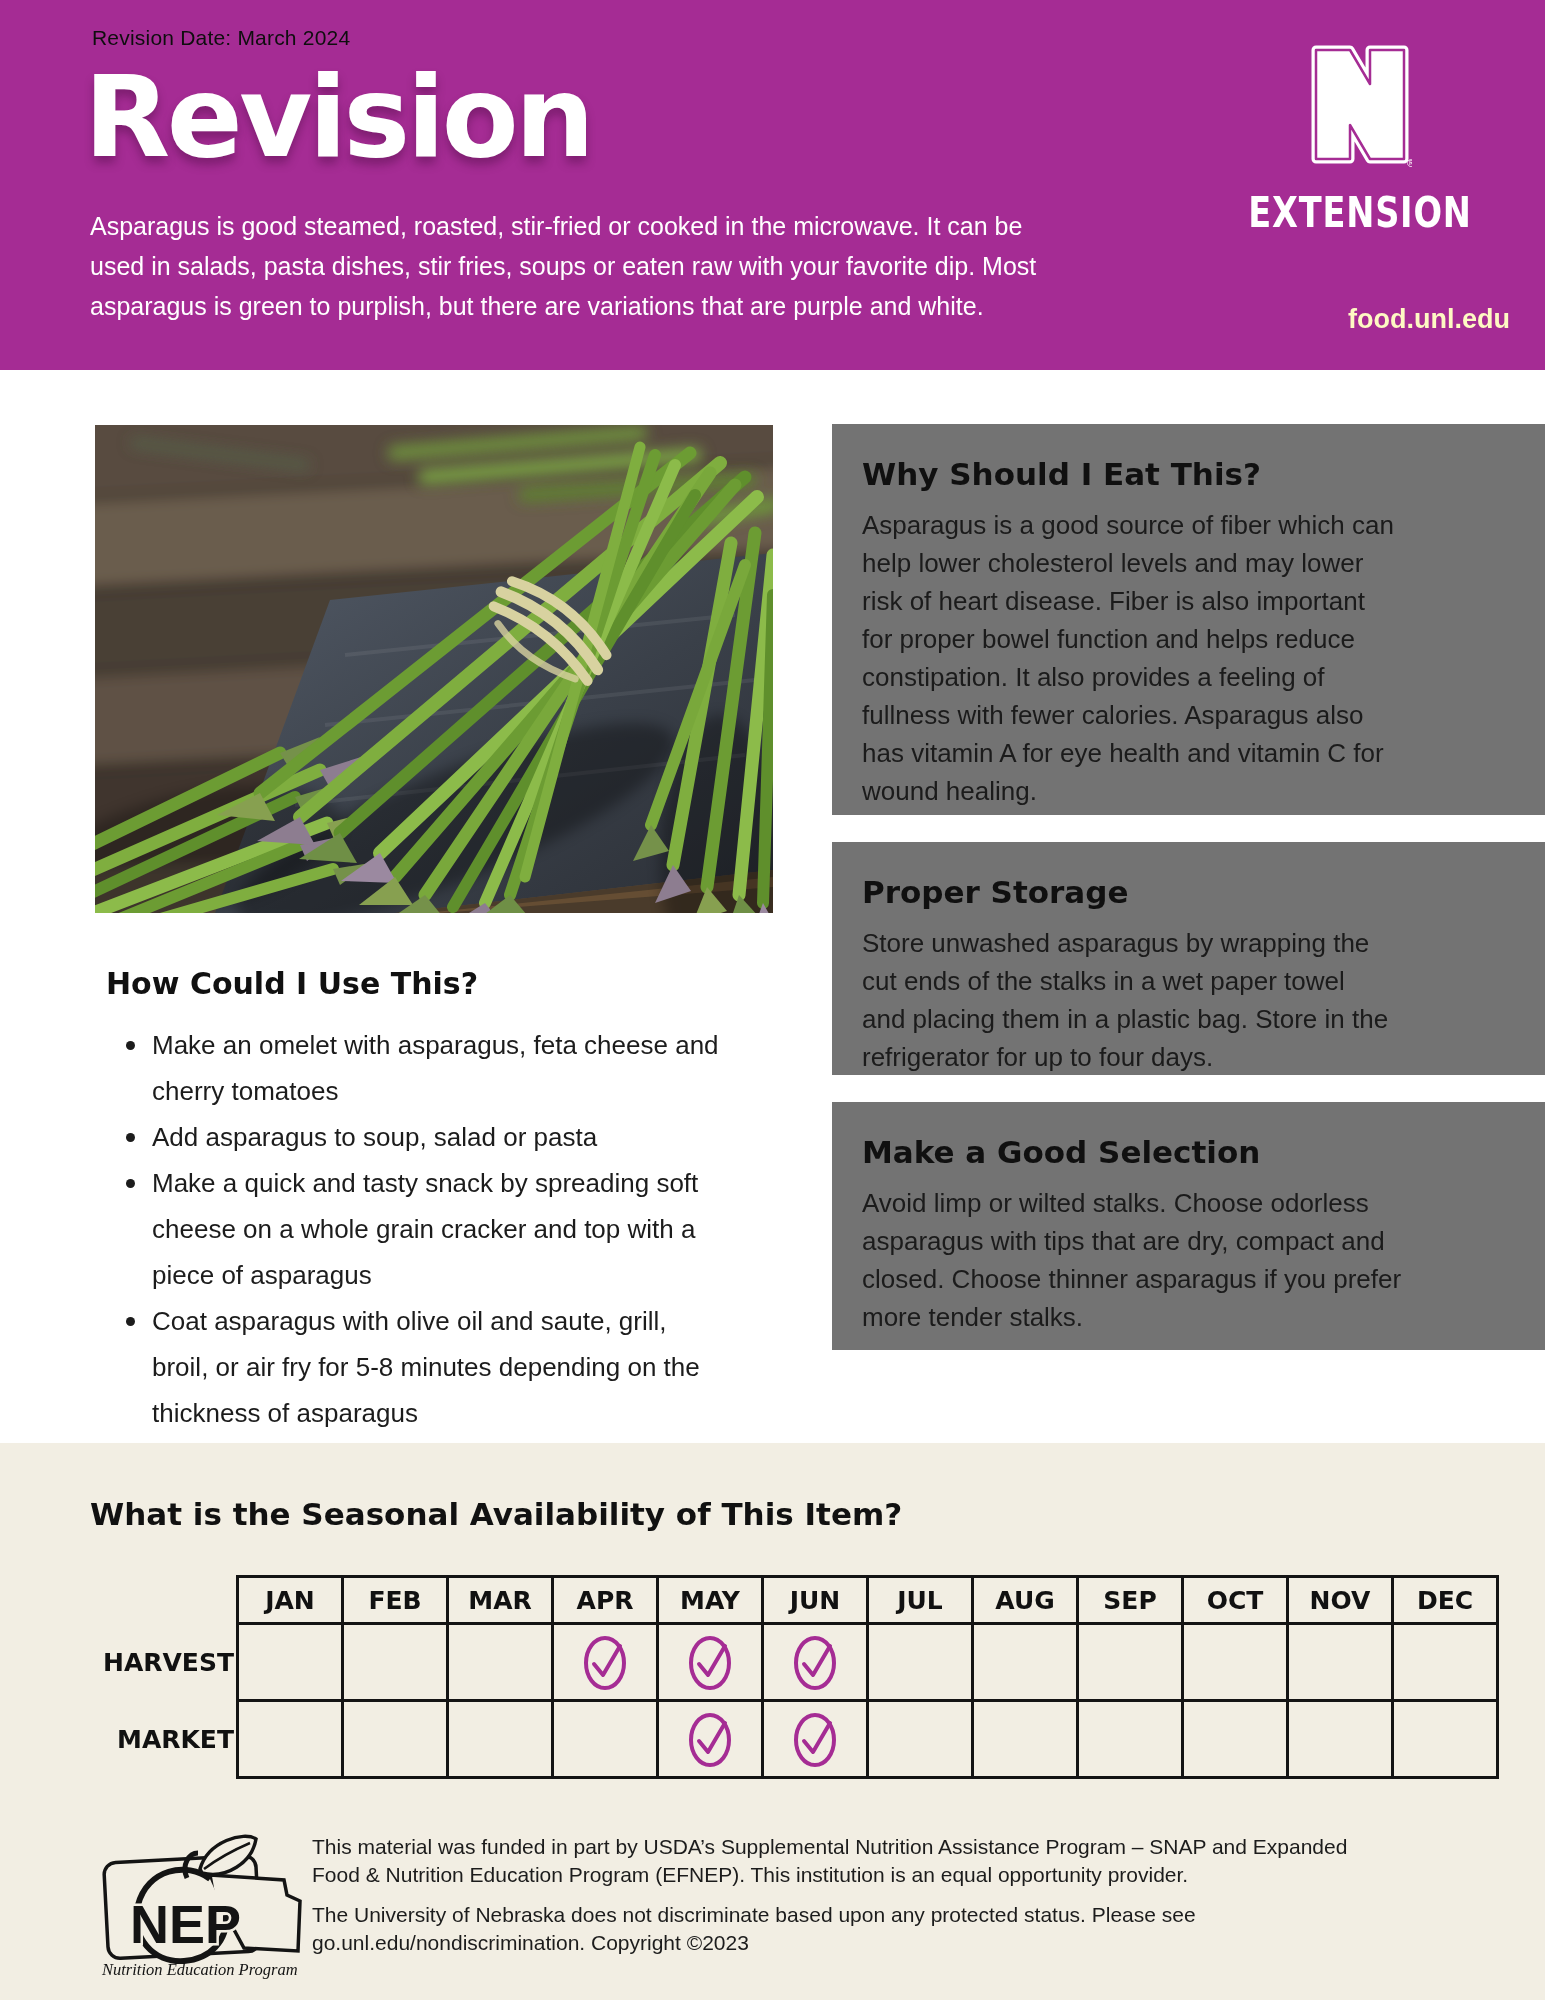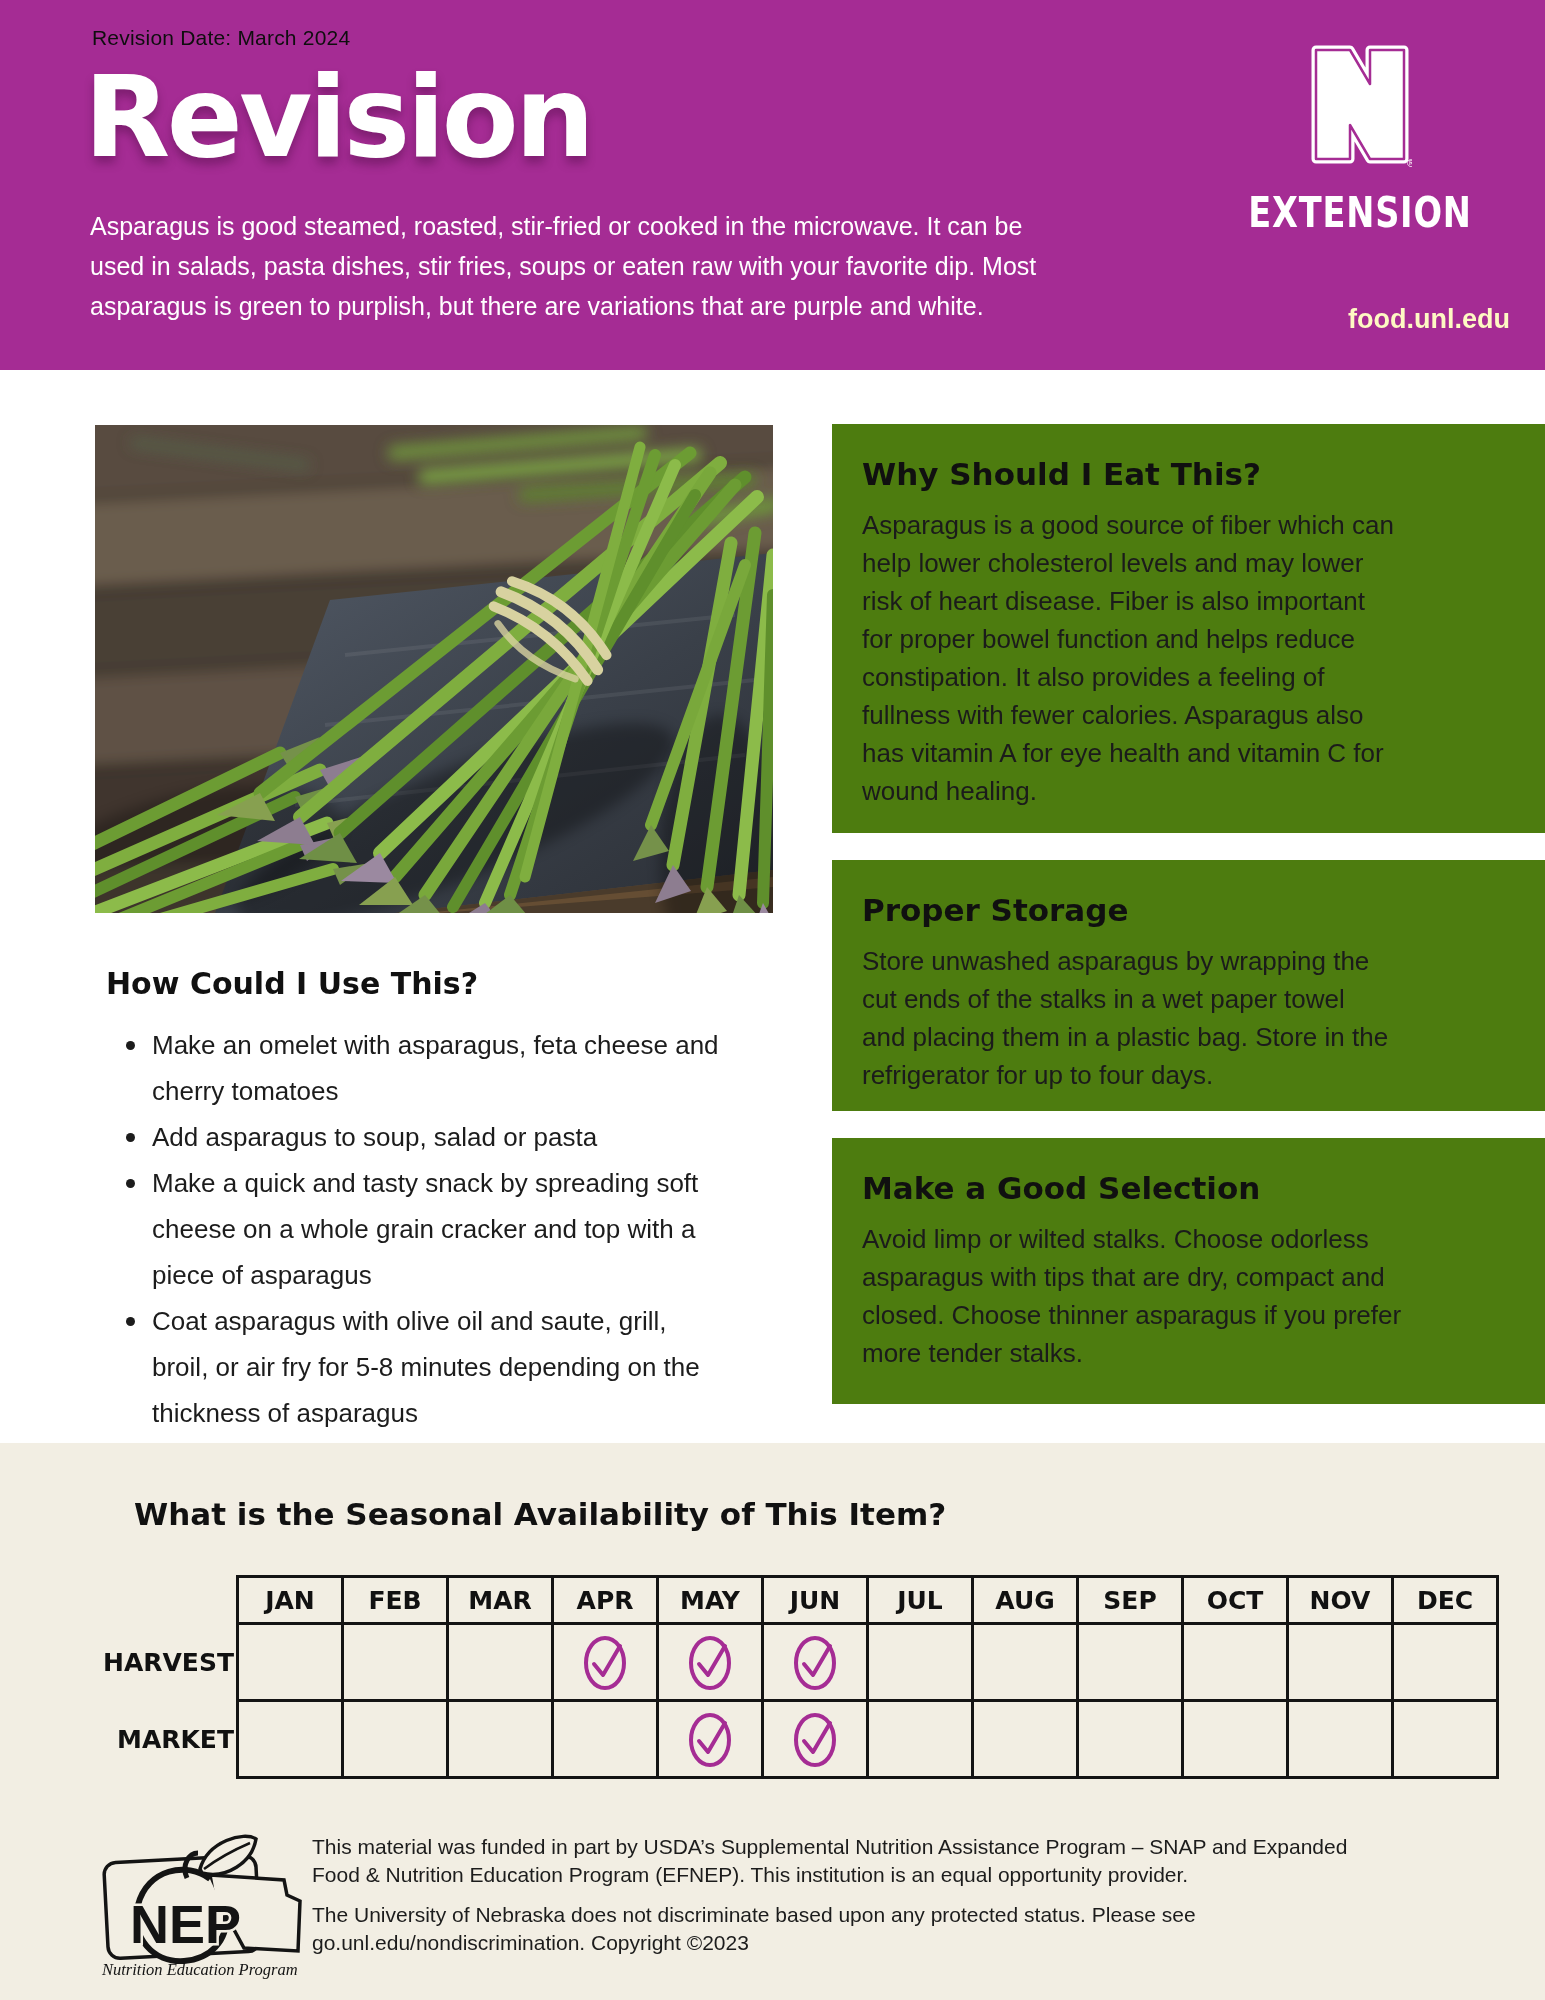--- a/index.html
+++ b/index.html
@@ -29,29 +29,29 @@
 
   .use-heading{position:absolute;left:106px;top:966px;font-size:30px;font-weight:800;color:#111;
                font-family:"DejaVu Sans","Liberation Sans",sans-serif;}
   .use-list{position:absolute;left:118px;top:1022px;width:660px;margin:0;padding:0;list-style:none;
             font-size:26px;line-height:46px;color:#1c1c1c;}
   .use-list li{position:relative;padding-left:34px;white-space:pre-line;}
   .use-list li::before{content:"";position:absolute;left:8px;top:19px;width:9px;height:9px;
             border-radius:50%;background:#1c1c1c;}
 
   .boxes{position:absolute;left:832px;top:424px;width:713px;}
-  .box{background:#4d7c0f;padding:32px 38px 34px 30px;margin-bottom:27px;}
+  .box{background:#737373;padding:32px 38px 16px 30px;margin-bottom:27px;}
   .box h3{margin:0;font-size:31px;font-weight:800;color:#101010;
           font-family:"DejaVu Sans","Liberation Sans",sans-serif;}
   .box p{margin:14px 0 0;font-size:26px;line-height:38px;color:#1b1b1b;white-space:pre-line;}
 
   
   .seasonal{position:absolute;left:0;top:1443px;width:1545px;height:557px;background:#F2EEE3;}
   .seasonal-heading{position:absolute;left:90px;top:53px;font-size:31px;font-weight:800;color:#111;
-                    font-family:"DejaVu Sans","Liberation Sans",sans-serif;margin-left:44px;}
+                    font-family:"DejaVu Sans","Liberation Sans",sans-serif;}
   .avail-table{position:absolute;left:60px;top:132px;border-collapse:collapse;color:#111;}
   .avail-table th,.avail-table td{border:3px solid #141414;padding:0;text-align:center;}
   .avail-table th.month{width:102px;height:44px;font-size:25px;font-weight:700;
                         font-family:"DejaVu Sans","Liberation Sans",sans-serif;}
   .avail-table td{width:102px;height:74px;color:#A52C94;}
   .avail-table .lbl{border:none;background:#F2EEE3;width:174px;text-align:right;padding-right:2px;
                     font-size:25px;font-weight:700;color:#111;
                     font-family:"DejaVu Sans","Liberation Sans",sans-serif;}
   .avail-table td svg{vertical-align:middle;}
 

